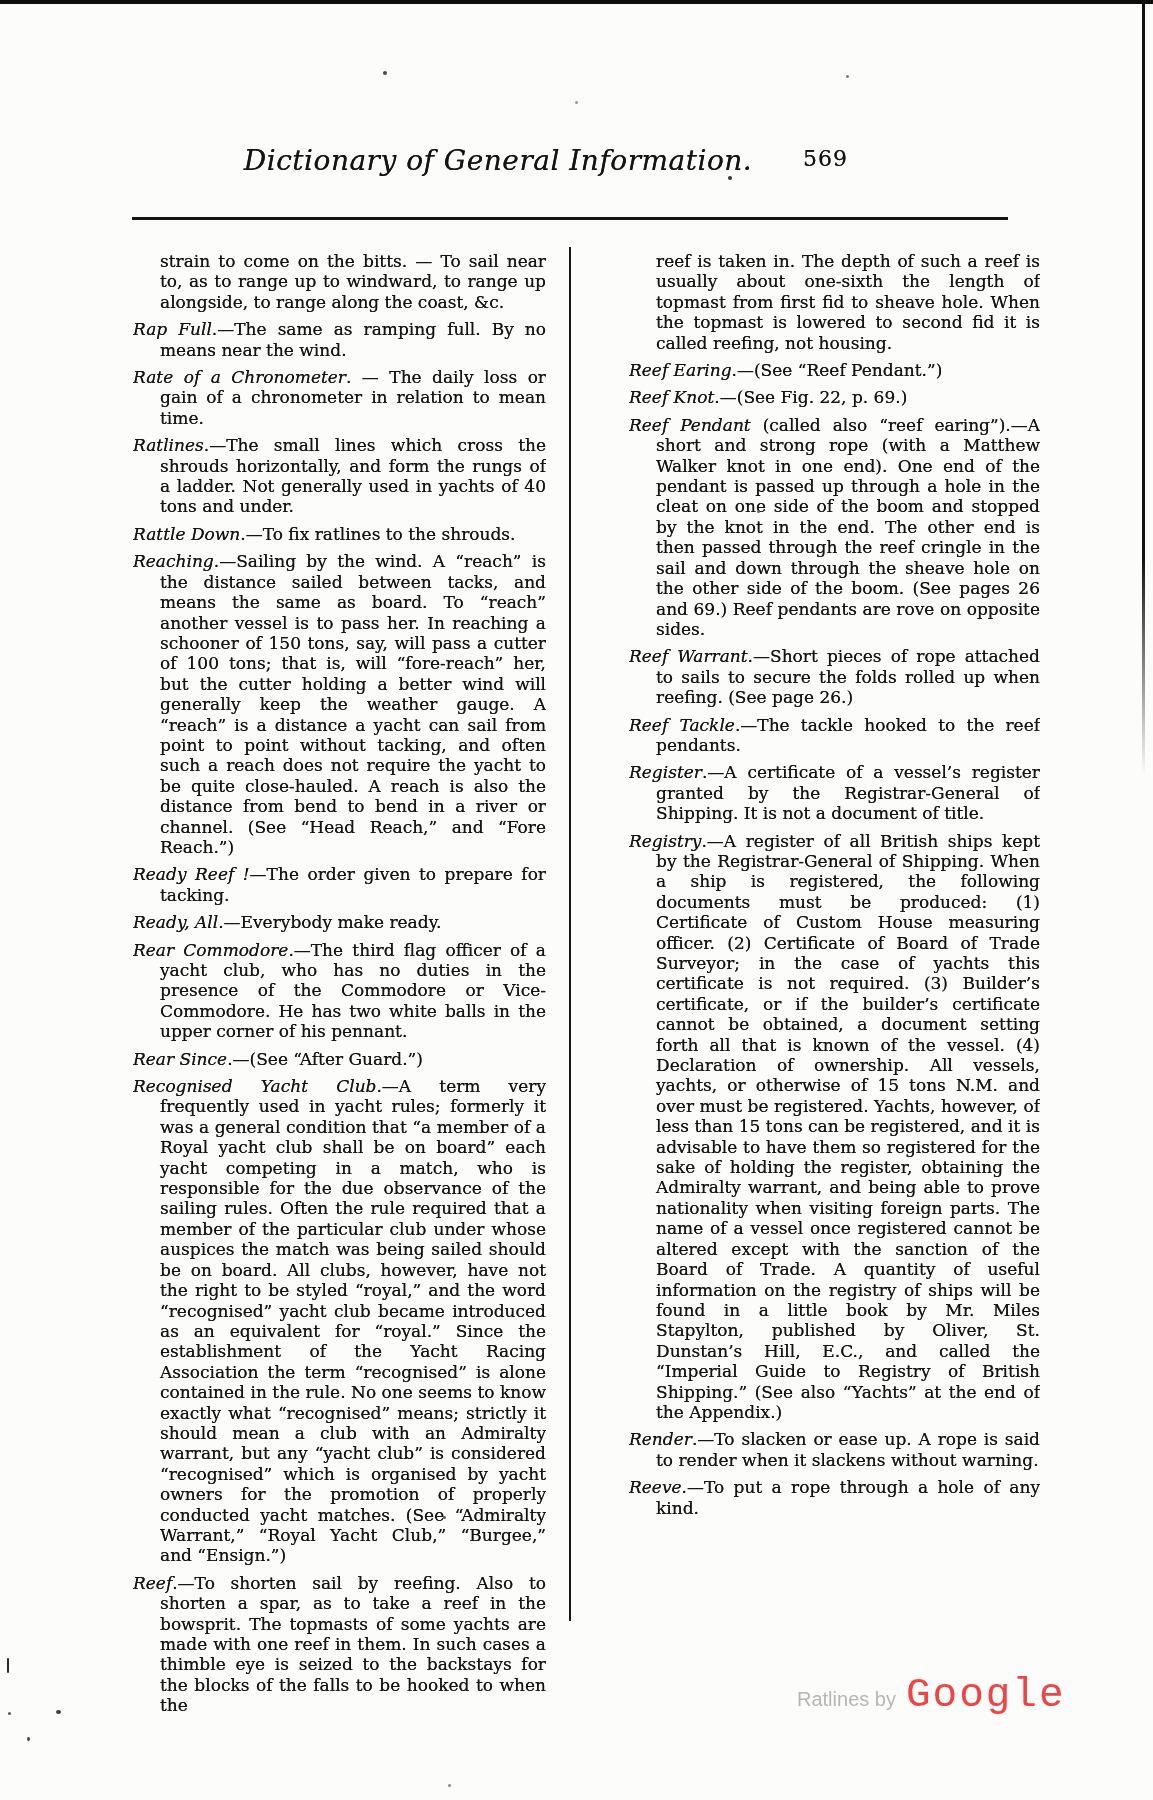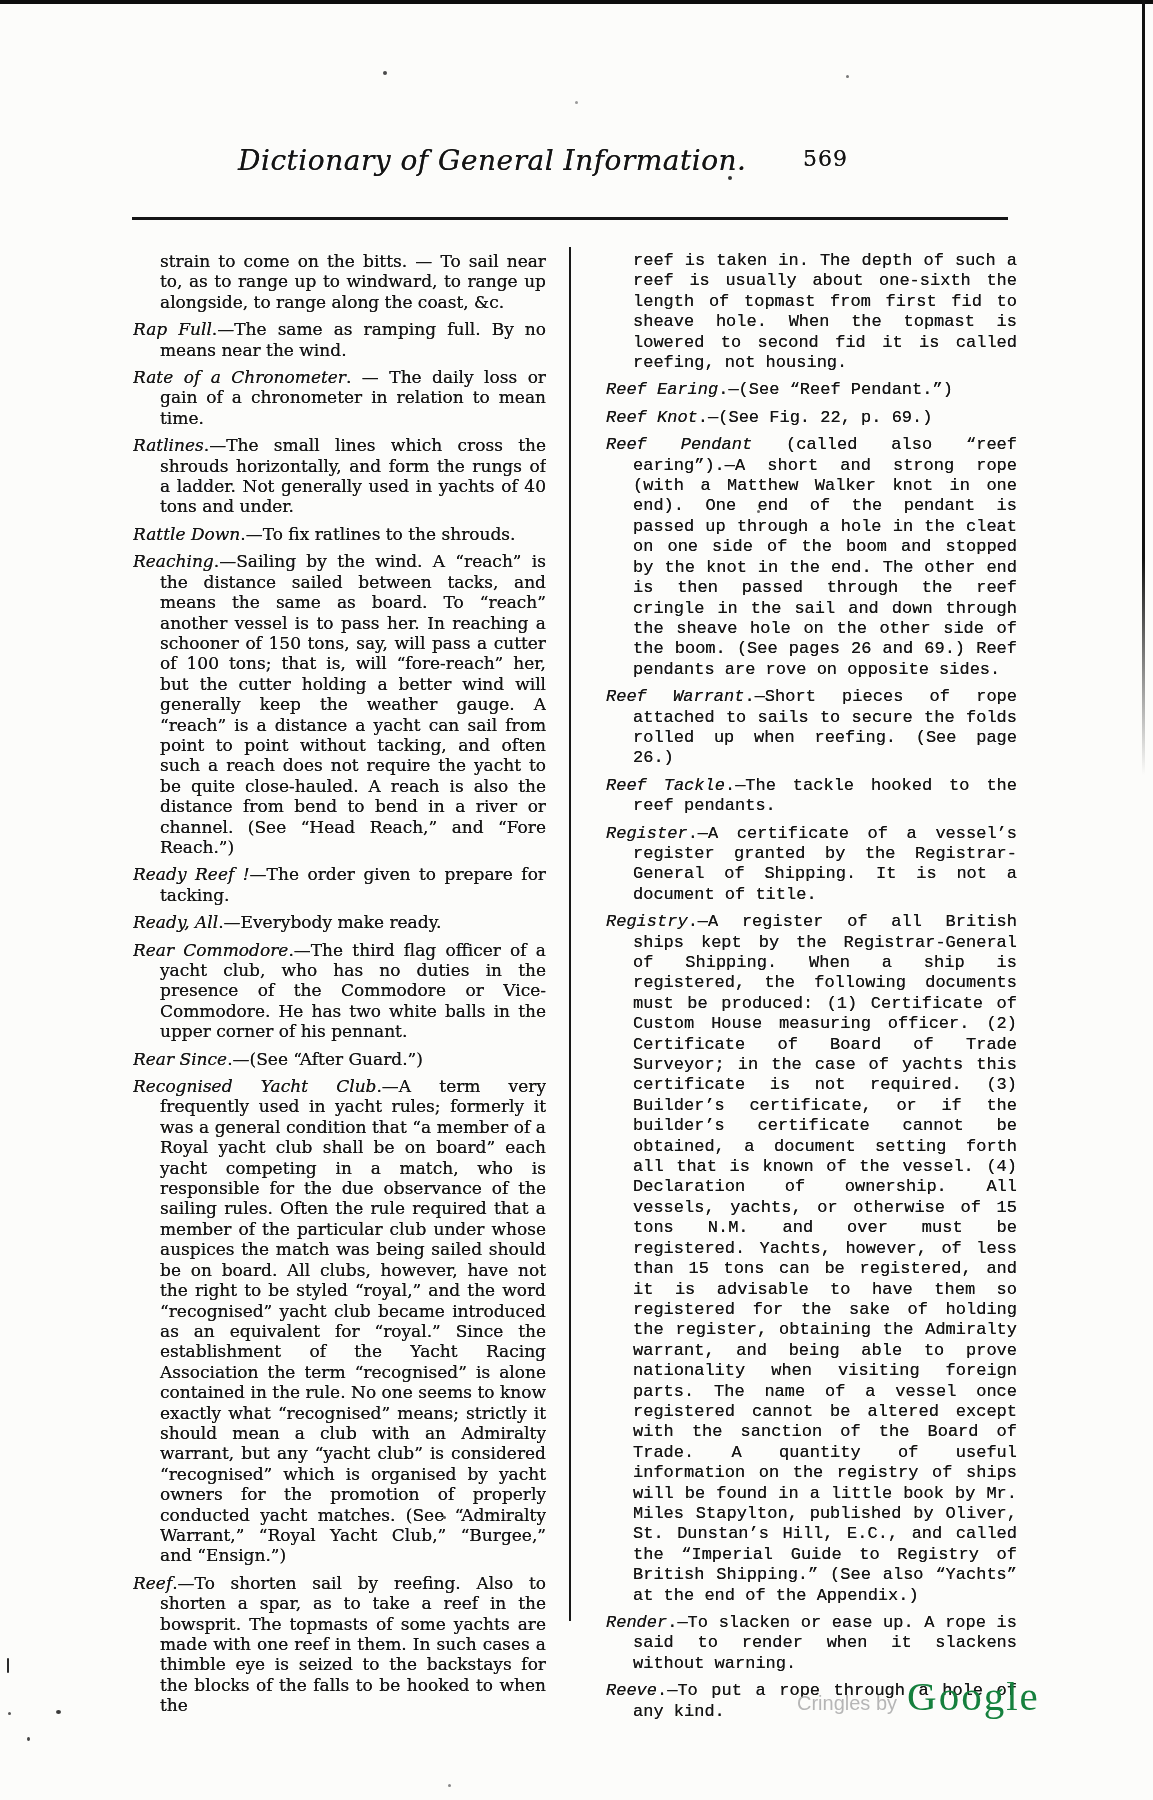--- a/index.html
+++ b/index.html
@@ -12,48 +12,48 @@
     overflow: hidden;
     text-shadow: 0 0 0.5px rgba(15,15,15,0.85);
   }
   .top-edge { position:absolute; top:0; left:0; width:1153px; height:4px; background:#0d0d0d; }
   .right-edge {
     position:absolute; top:0; left:1142px; width:3px; height:775px;
     background: linear-gradient(to bottom, #111 0%, #111 72%, rgba(17,17,17,0) 100%);
   }
   .header-title {
     position:absolute; top:144px; left:238px; width:520px;
-    text-align:left; font-size:28px; font-style:italic; letter-spacing:0.5px;
+    text-align:center; font-size:28px; font-style:italic; letter-spacing:0.5px;
     white-space:nowrap;
   }
   .page-number { position:absolute; top:146px; left:803px; font-size:22px; letter-spacing:1px; }
   .header-rule { position:absolute; top:217px; left:132px; width:876px; height:3px; background:#161616; }
   .col-divider { position:absolute; top:247px; left:569px; width:2px; height:1374px; background:#181818; }
 
   .col {
     position:absolute; top:251px; width:413px;
     font-size:17px; line-height:20.4px;
     overflow:hidden;
   }
   .col-left  { left:133px; height:1530px; }
-  .col-right { left:606px; width:411px; height:1530px;font-family:Liberation Mono, monospace; }
+  .col-right { left:629px; width:411px; height:1530px; }
 
   .entry { margin:0 0 7px 0; padding-left:27px; text-indent:-27px; text-align:justify; }
   .entry.cont { text-indent:0; }
   .entry .term { font-style:italic; }
 
   .watermark {
     position:absolute; top:1672px; left:797px;
     font-family:"Liberation Sans", sans-serif;
     font-size:20px; color:#b6b6b6; text-shadow:none;
     white-space:nowrap;
   }
   .watermark .logo {
-    font-family:Liberation Serif, serif;
-    font-size:41px; color:#15803d; letter-spacing:2px; margin-left:10px;
+    font-family:Liberation Mono, monospace;
+    font-size:41px; color:#ef4444; letter-spacing:2px; margin-left:10px;
   }
   .speck { position:absolute; background:#4a4a4a; border-radius:50%; }
 </style>
 </head>
 <body>
 
 <div class="page">
 
   <div class="top-edge"></div>
   <div class="right-edge"></div>
@@ -84,21 +84,21 @@
       <p class="entry"><i class="term">Reef Knot</i><span>.—(See Fig. 22, p. 69.)</span></p>
       <p class="entry"><i class="term">Reef Pendant</i><span> (called also “reef earing”).—A short and strong rope (with a Matthew Walker knot in one end).  One end of the pendant is passed up through a hole in the cleat on one side of the boom and stopped by the knot in the end.  The other end is then passed through the reef cringle in the sail and down through the sheave hole on the other side of the boom.  (See pages 26 and 69.)  Reef pendants are rove on opposite sides.</span></p>
       <p class="entry"><i class="term">Reef Warrant</i><span>.—Short pieces of rope attached to sails to secure the folds rolled up when reefing.  (See page 26.)</span></p>
       <p class="entry"><i class="term">Reef Tackle</i><span>.—The tackle hooked to the reef pendants.</span></p>
       <p class="entry"><i class="term">Register</i><span>.—A certificate of a vessel’s register granted by the Registrar-General of Shipping.  It is not a document of title.</span></p>
       <p class="entry"><i class="term">Registry</i><span>.—A register of all British ships kept by the Registrar-General of Shipping.  When a ship is registered, the following documents must be produced: (1) Certificate of Custom House measuring officer.  (2) Certificate of Board of Trade Surveyor; in the case of yachts this certificate is not required.  (3) Builder’s certificate, or if the builder’s certificate cannot be obtained, a document setting forth all that is known of the vessel.  (4) Declaration of ownership.  All vessels, yachts, or otherwise of 15 tons N.M. and over must be registered.  Yachts, however, of less than 15 tons can be registered, and it is advisable to have them so registered for the sake of holding the register, obtaining the Admiralty warrant, and being able to prove nationality when visiting foreign parts.  The name of a vessel once registered cannot be altered except with the sanction of the Board of Trade.  A quantity of useful information on the registry of ships will be found in a little book by Mr. Miles Stapylton, published by Oliver, St. Dunstan’s Hill, E.C., and called the “Imperial Guide to Registry of British Shipping.”  (See also “Yachts” at the end of the Appendix.)</span></p>
       <p class="entry"><i class="term">Render</i><span>.—To slacken or ease up.  A rope is said to render when it slackens without warning.</span></p>
       <p class="entry"><i class="term">Reeve</i><span>.—To put a rope through a hole of any kind.</span></p>
     </div>
 
-  <div class="watermark"><span>Cringles by</span><span class="logo">Google</span></div>
+  <div class="watermark"><span>Ratlines by</span><span class="logo">Google</span></div>
 
   <div class="speck" style="left:383px;top:71px;width:4px;height:4px;"></div>
   <div class="speck" style="left:846px;top:75px;width:3px;height:3px;background:#777;"></div>
   <div class="speck" style="left:575px;top:101px;width:3px;height:3px;background:#999;"></div>
   <div class="speck" style="left:728px;top:176px;width:4px;height:4px;background:#333;"></div>
   <div class="speck" style="left:757px;top:510px;width:3px;height:3px;background:#666;"></div>
   <div class="speck" style="left:443px;top:1516px;width:3px;height:3px;background:#555;"></div>
   <div class="speck" style="left:7px;top:1658px;width:2px;height:15px;border-radius:1px;background:#2a2a2a;"></div>
   <div class="speck" style="left:56px;top:1710px;width:5px;height:4px;background:#3a3a3a;"></div>
   <div class="speck" style="left:8px;top:1712px;width:3px;height:3px;background:#555;"></div>

